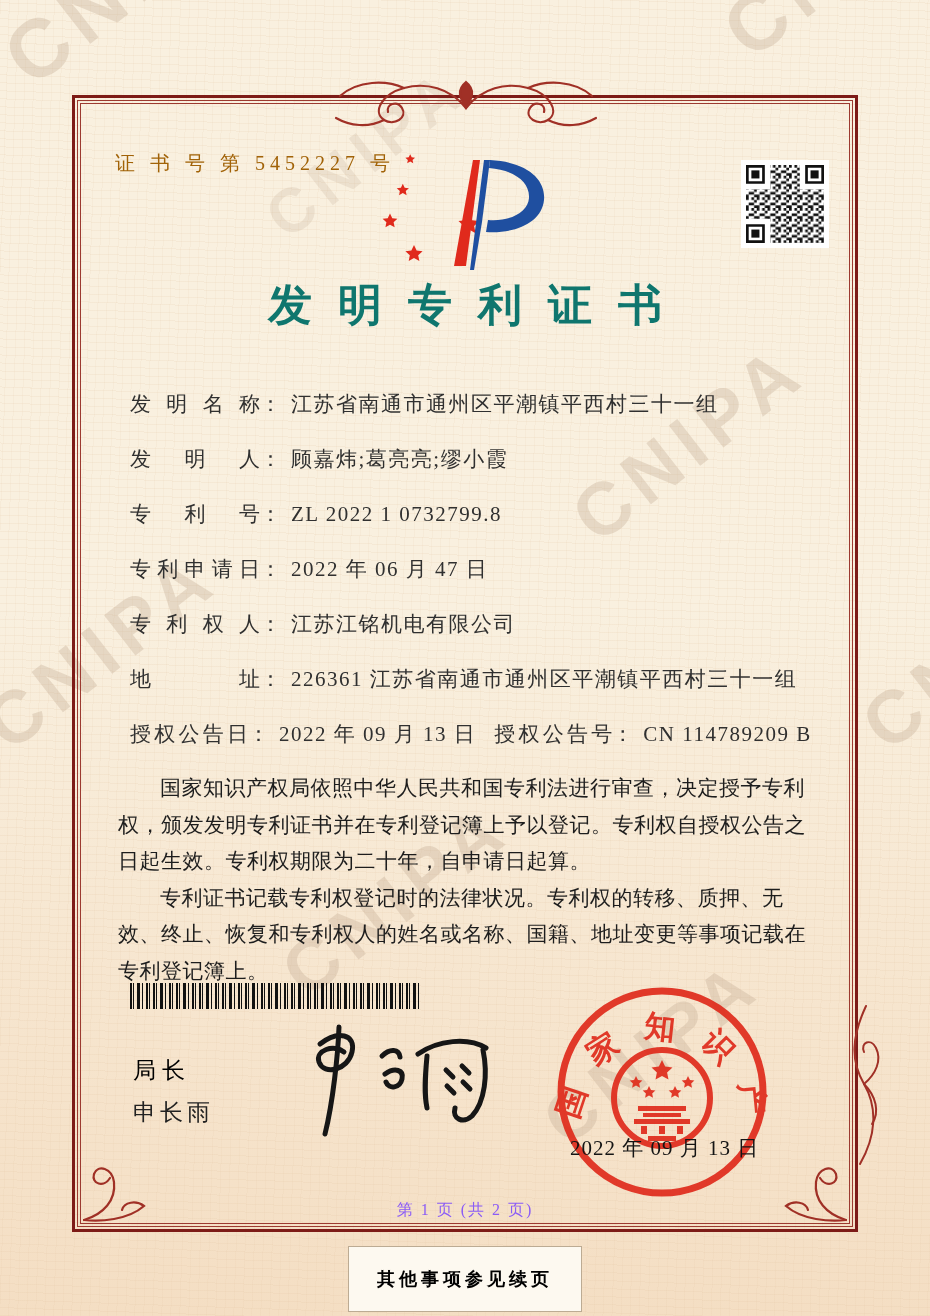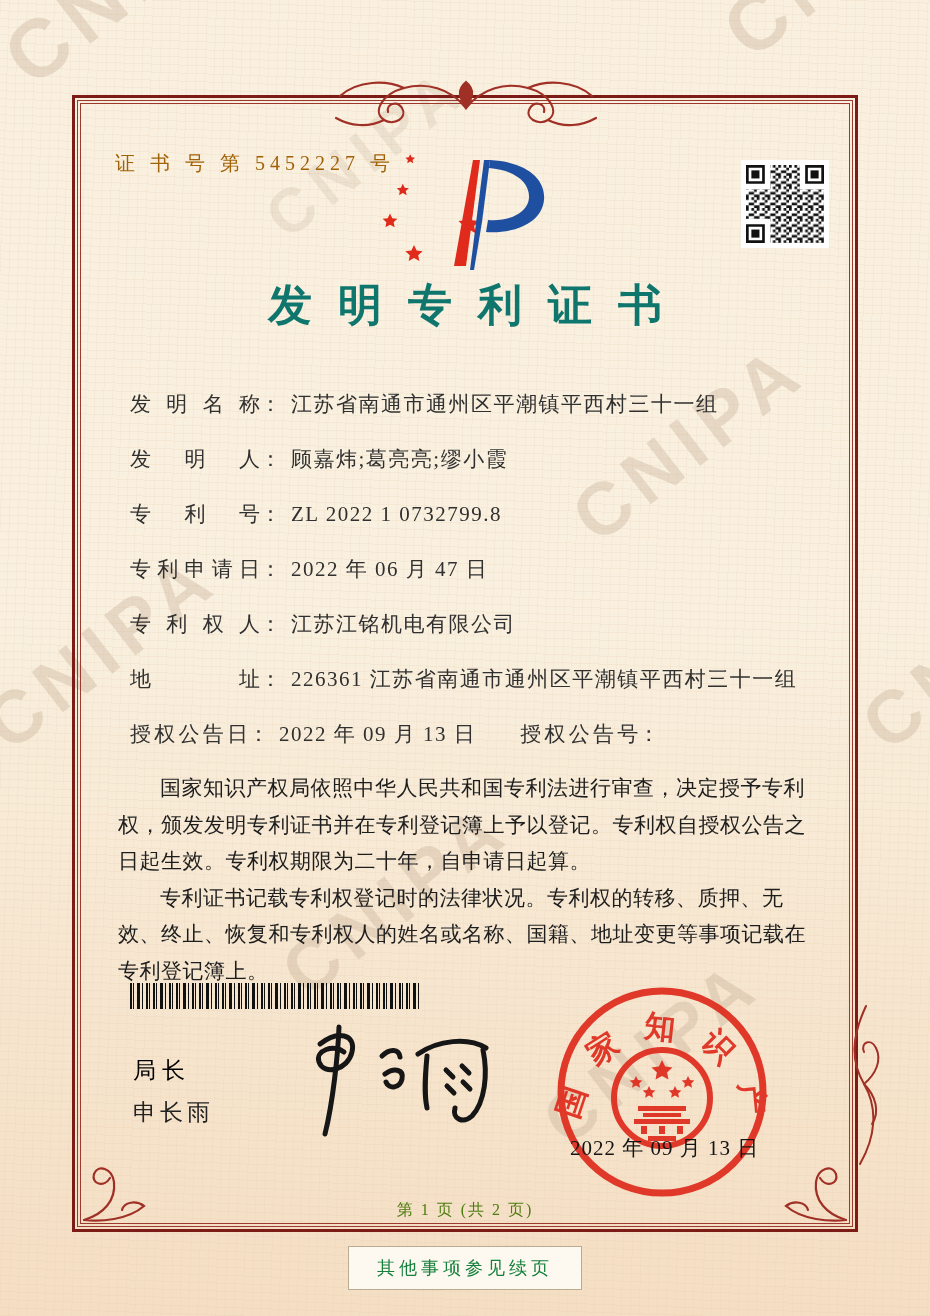--- a/index.html
+++ b/index.html
@@ -34,43 +34,43 @@
   .logo { position:absolute; left:378px; top:152px; }
   .title {
     position:absolute; left:0; top:276px; width:100%; text-align:center;
     font-size:44px; font-weight:bold; letter-spacing:26px; text-indent:26px; color:#0f766e;
   }
   .fields { position:absolute; left:130px; top:388px; right:90px; font-size:21px; color:#303030; }
   .frow { display:flex; align-items:flex-end; margin-bottom:23px; line-height:32px; }
   .flabel { display:inline-block; width:130px; text-align:justify; text-align-last:justify; letter-spacing:0; }
   .fcolon { display:inline-block; margin-right:10px; }
   .fvalue { letter-spacing:1.5px; }
-  .half2 { margin-left:44px; display:flex; }
+  .half2 { margin-left:18px; display:flex; }
   .half2 .flabel { width:118px; }
   .paras { position:absolute; left:118px; right:110px; top:770px; font-size:21px; line-height:1.74; color:#1d1d1d; }
   .paras p { text-indent:2em; letter-spacing:0.5px; }
   .barcode {
     position:absolute; left:130px; top:983px; width:292px; height:26px;
     background:repeating-linear-gradient(90deg,#111 0 2px,transparent 2px 3px,#111 3px 4px,transparent 4px 7px,#111 7px 10px,transparent 10px 12px,#111 12px 13px,transparent 13px 16px,#111 16px 18px,transparent 18px 19px,#111 19px 20px,transparent 20px 23px);
   }
   .commissioner-title { position:absolute; left:133px; top:1055px; font-size:23px; letter-spacing:6px; color:#000000;
     font-family:"Liberation Sans","DejaVu Sans",sans-serif; }
   .commissioner-name  { position:absolute; left:133px; top:1097px; font-size:23px; letter-spacing:4px; color:#222;
     font-family:"Liberation Sans","DejaVu Sans",sans-serif; }
   .signature { position:absolute; left:262px; top:1022px; }
   .seal { position:absolute; left:550px; top:980px; opacity:0.9; }
   .seal-date {
     position:absolute; left:562px; top:1134px; width:205px; text-align:center;
     font-size:21px; color:#141414; letter-spacing:1px; z-index:4;
   }
-  .page-info { position:absolute; left:0; top:1200px; width:100%; text-align:center; font-size:16px; letter-spacing:2px; color:#4d7c0f; }
+  .page-info { position:absolute; left:0; top:1200px; width:100%; text-align:center; font-size:16px; letter-spacing:2px; color:#8b5cf6; }
   .footer-note {
     position:absolute; left:50%; top:1246px; transform:translateX(-50%);
-    border:1px solid #bcab93; background:#fdf9f0; padding:9px 28px;
-    font-size:18px; letter-spacing:4px; color:#15803d; z-index:3;
+    border:1px solid #bcab93; background:#fdf9f0; padding:20px 28px;
+    font-size:18px; letter-spacing:4px; color:#000000; z-index:3;font-weight:bold;
   }
   .ornament { position:absolute; z-index:3; pointer-events:none; }
   svg text { font-family:"Liberation Serif","DejaVu Serif",serif; }
 </style>
 </head>
 <body>
 
 <div class="page">
 
   <span class="wm" style="left:-14px; top:30px; font-size:82px;">CNIPA</span>
@@ -197,20 +197,21 @@
           <span class="fcolon">：</span>
         <span class="fvalue">226361 江苏省南通市通州区平潮镇平西村三十一组</span>
       </div>
       <div class="frow">
         <span class="flabel" style="width:118px;">授权公告日</span>
           <span class="fcolon">：</span>
         <span class="fvalue">2022 年 09 月 13 日</span>
         <span class="half2">
           <span class="flabel">授权公告号</span>
             <span class="fcolon">：</span>
+          <span class="fvalue">CN 114789209 B</span>
         </span>
       </div>
     </div>
 
     <div class="paras">
       <p>国家知识产权局依照中华人民共和国专利法进行审查，决定授予专利权，颁发发明专利证书并在专利登记簿上予以登记。专利权自授权公告之日起生效。专利权期限为二十年，自申请日起算。</p>
       <p>专利证书记载专利权登记时的法律状况。专利权的转移、质押、无效、终止、恢复和专利权人的姓名或名称、国籍、地址变更等事项记载在专利登记簿上。</p>
     </div>
 
     <div class="barcode"></div>

